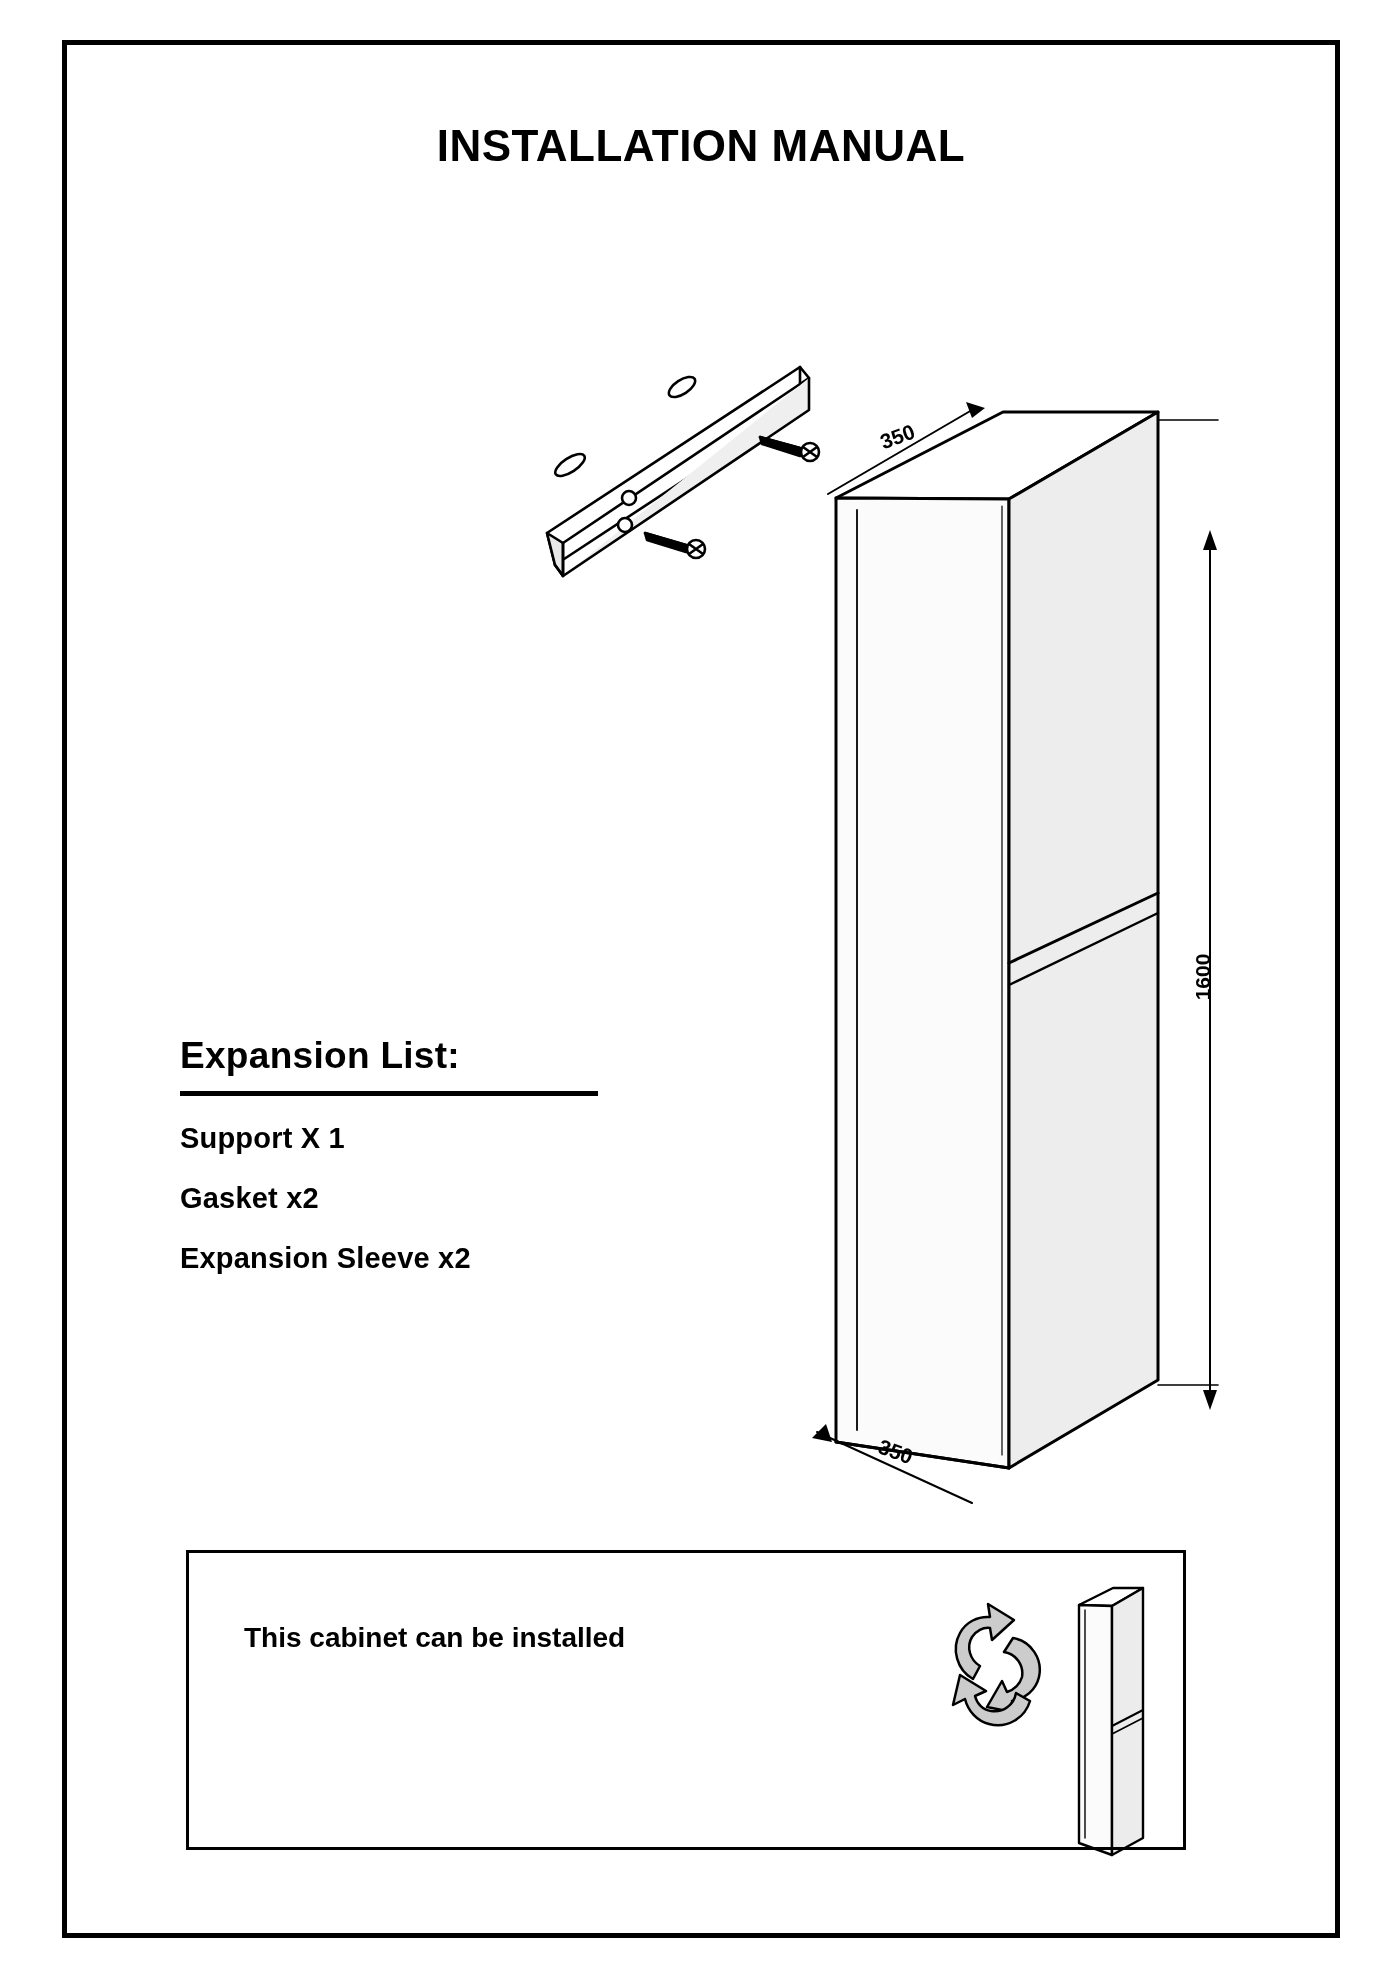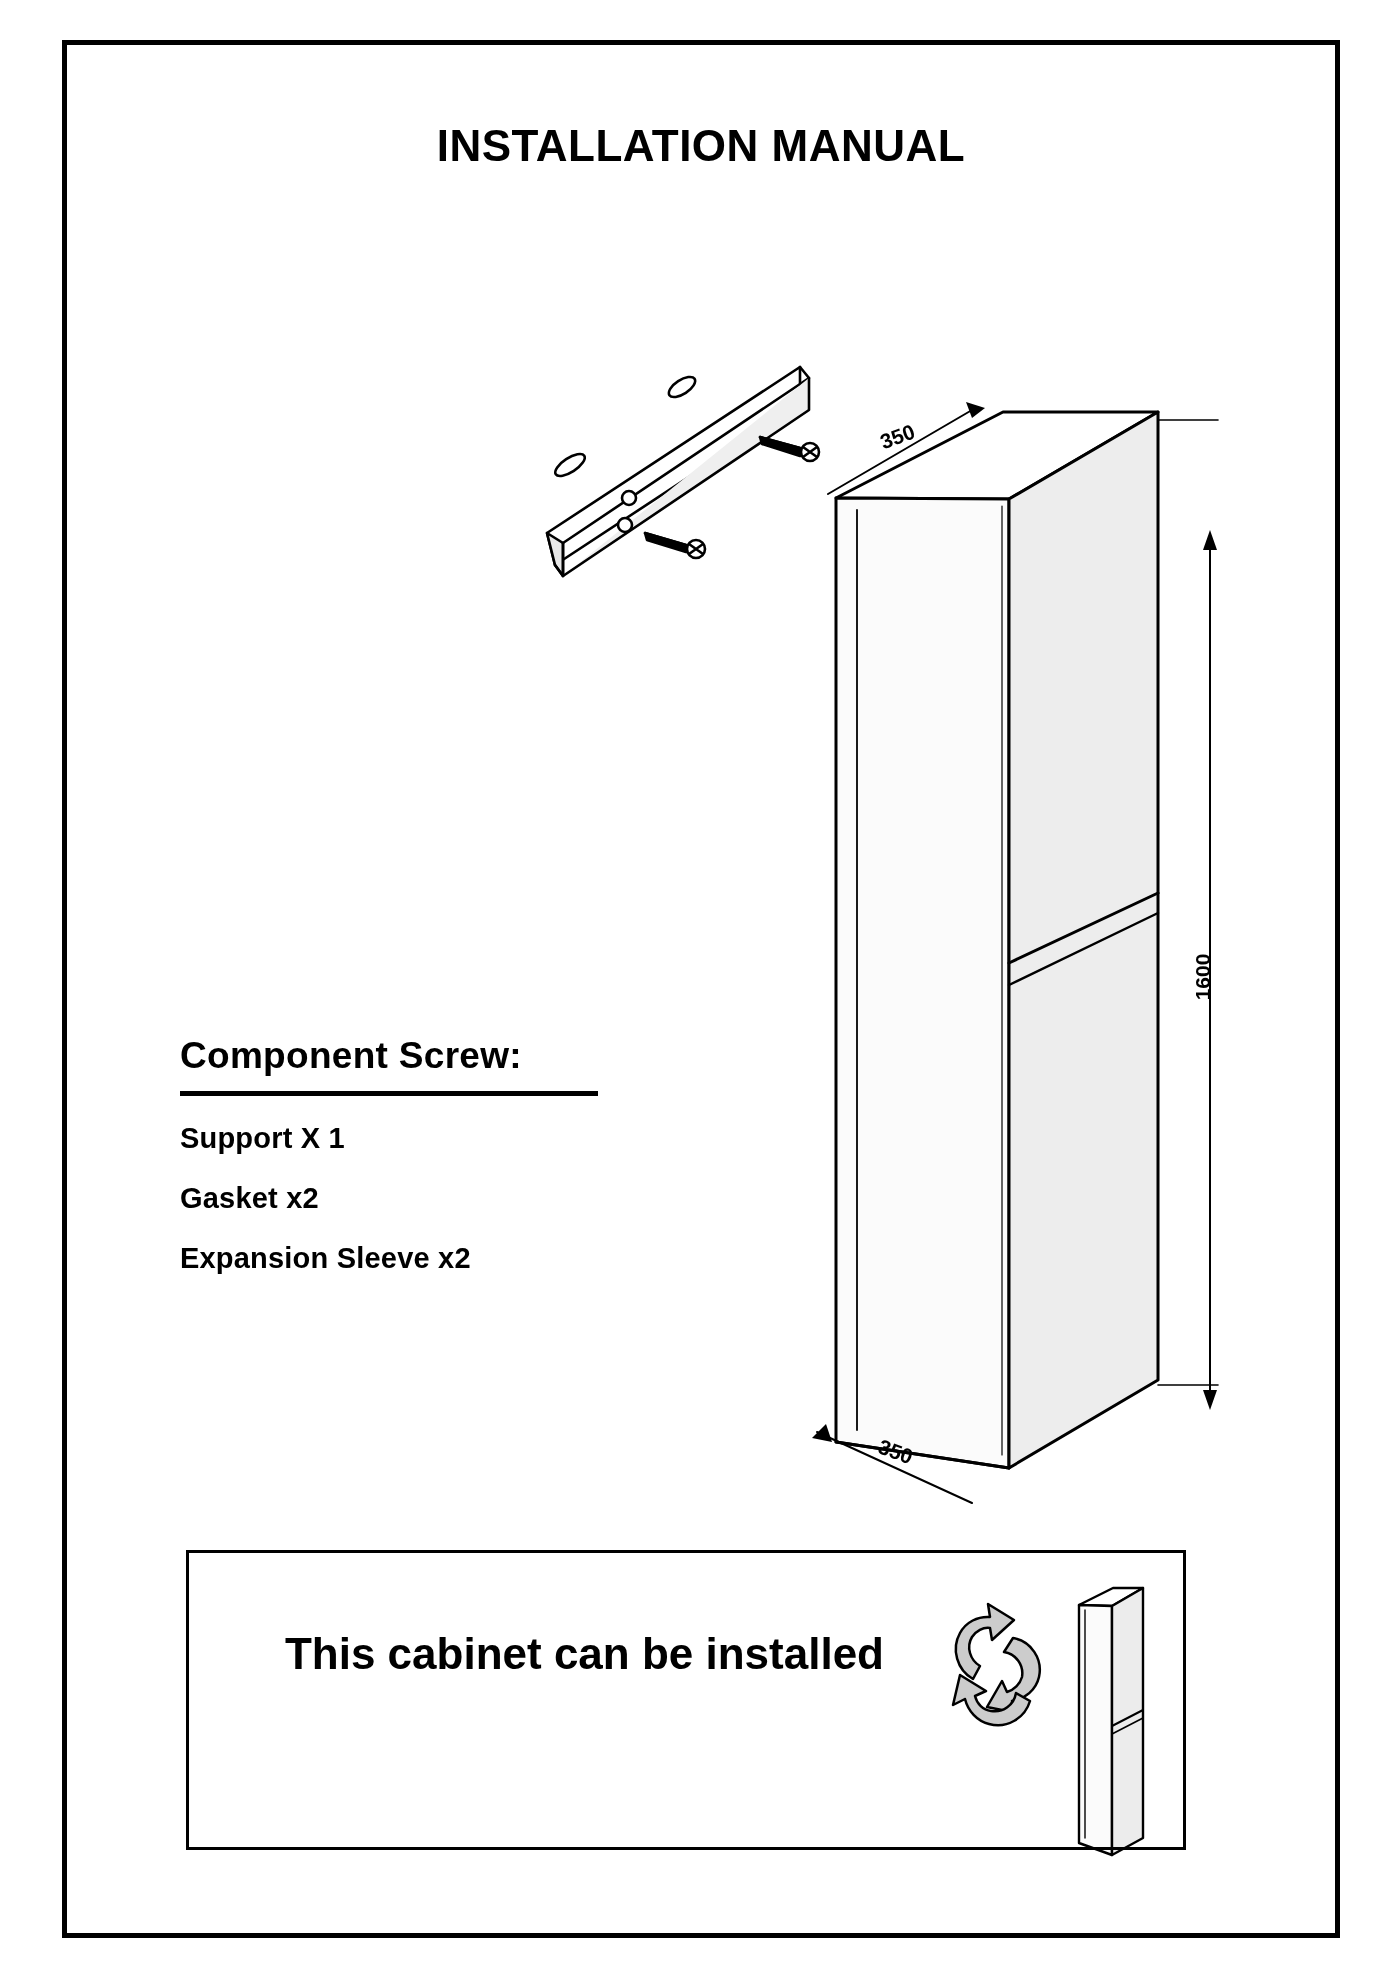--- a/index.html
+++ b/index.html
@@ -79,24 +79,23 @@
     width: 1000px;
     height: 300px;
     border: 3px solid #000000;
     box-sizing: border-box;
   }
   .note-text {
     position: absolute;
     left: 55px;
     top: 58px;
     width: 640px;
-    font-size: 44px;
+    font-size: 28px;
     font-weight: bold;
     line-height: 1.95;
-    text-align: right;
   }
 
   
   .drawing {
     position: absolute;
     left: 0;
     top: 0;
     width: 1400px;
     height: 1980px;
     pointer-events: none;
@@ -216,21 +215,21 @@
         <path d="M1085,1610 L1085,1838" stroke-width="1.4"></path>
       </g>
     </g>
   </svg>
 
   <div class="dim-label dim-350-top">350</div>
   <div class="dim-label dim-350-bottom">350</div>
   <div class="dim-label dim-1600">1600</div>
 
   <div class="component-list">
-    <div class="component-heading">Component Screw:</div>
+    <div class="component-heading">Expansion List:</div>
     <div class="component-rule"></div>
     <div class="component-item">Support X 1</div>
     <div class="component-item">Gasket x2</div>
     <div class="component-item">Expansion Sleeve x2</div>
   </div>
 
   <div class="note-box">
     <div class="note-text">
       <div>This cabinet can be installed</div>
     </div>

